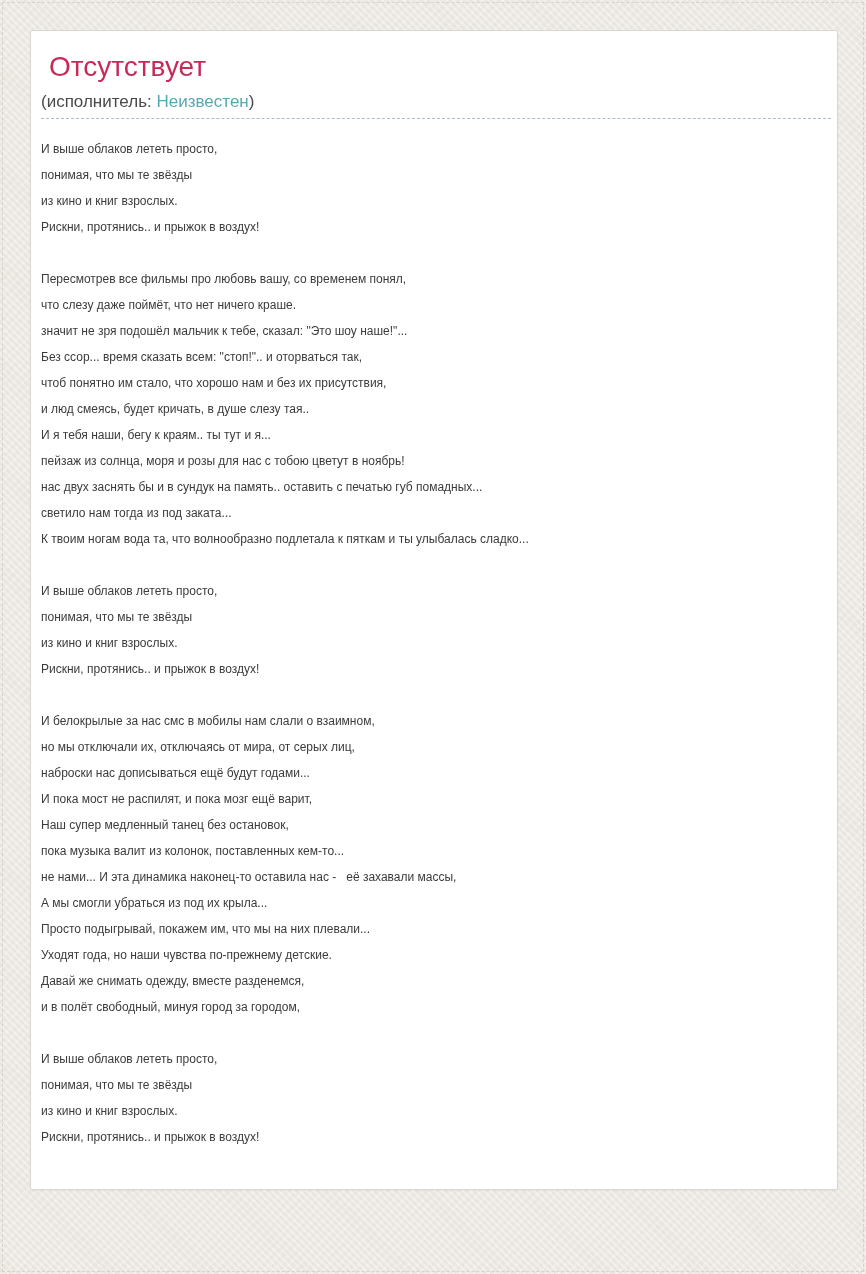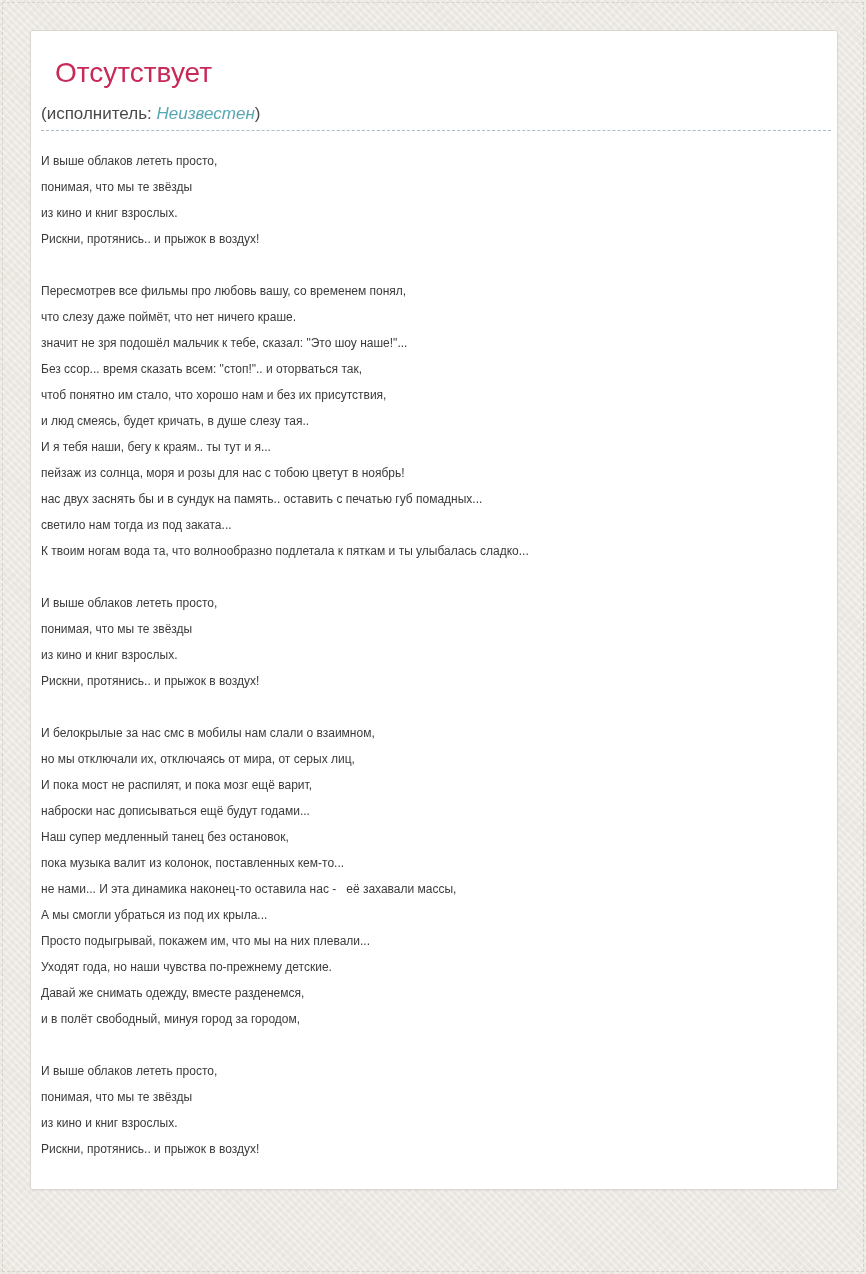--- a/index.html
+++ b/index.html
@@ -45,33 +45,32 @@
   .header {
     padding-bottom: 5px;
     border-bottom: 1px dashed var(--separator-color, #a9bcc7);
     margin-right: 6px;
   }
   .song-title {
     font-size: 28px;
     line-height: 32px;
     color: var(--title-color, #c82a58);
     font-weight: 400;
-    margin: 14px;
+    margin: 8px;
   }
   .artist-line {
     font-size: 17px;
     line-height: 22px;
     color: #47494b;
     margin-top: 1px;
   }
   .artist-link {
     color: var(--artist-color, #57a8b2);
     text-decoration: none;
     cursor: pointer;
-    font-style: italic;
   }
   .lyrics {
     padding-top: 17px;
     font-size: 12px;
     line-height: 26px;
     color: var(--text-color, #3b3b3b);
   }
   .stanza { margin: 0 0 26px 0; }
   .stanza:last-child { margin-bottom: 0; }
   .lyric-line {
@@ -111,22 +110,22 @@
       </div>
       <div class="stanza">
         <div class="lyric-line">И выше облаков лететь просто,</div>
         <div class="lyric-line">понимая, что мы те звёзды</div>
         <div class="lyric-line">из кино и книг взрослых.</div>
         <div class="lyric-line">Рискни, протянись.. и прыжок в воздух!</div>
       </div>
       <div class="stanza">
         <div class="lyric-line">И белокрылые за нас смс в мобилы нам слали о взаимном,</div>
         <div class="lyric-line">но мы отключали их, отключаясь от мира, от серых лиц,</div>
+        <div class="lyric-line">наброски нас дописываться ещё будут годами...</div>
         <div class="lyric-line">И пока мост не распилят, и пока мозг ещё варит,</div>
-        <div class="lyric-line">наброски нас дописываться ещё будут годами...</div>
         <div class="lyric-line">Наш супер медленный танец без остановок,</div>
         <div class="lyric-line">пока музыка валит из колонок, поставленных кем-то...</div>
         <div class="lyric-line">не нами... И эта динамика наконец-то оставила нас -   её захавали массы,</div>
         <div class="lyric-line">А мы смогли убраться из под их крыла...</div>
         <div class="lyric-line">Просто подыгрывай, покажем им, что мы на них плевали...</div>
         <div class="lyric-line">Уходят года, но наши чувства по-прежнему детские.</div>
         <div class="lyric-line">Давай же снимать одежду, вместе разденемся,</div>
         <div class="lyric-line">и в полёт свободный, минуя город за городом,</div>
       </div>
       <div class="stanza">

